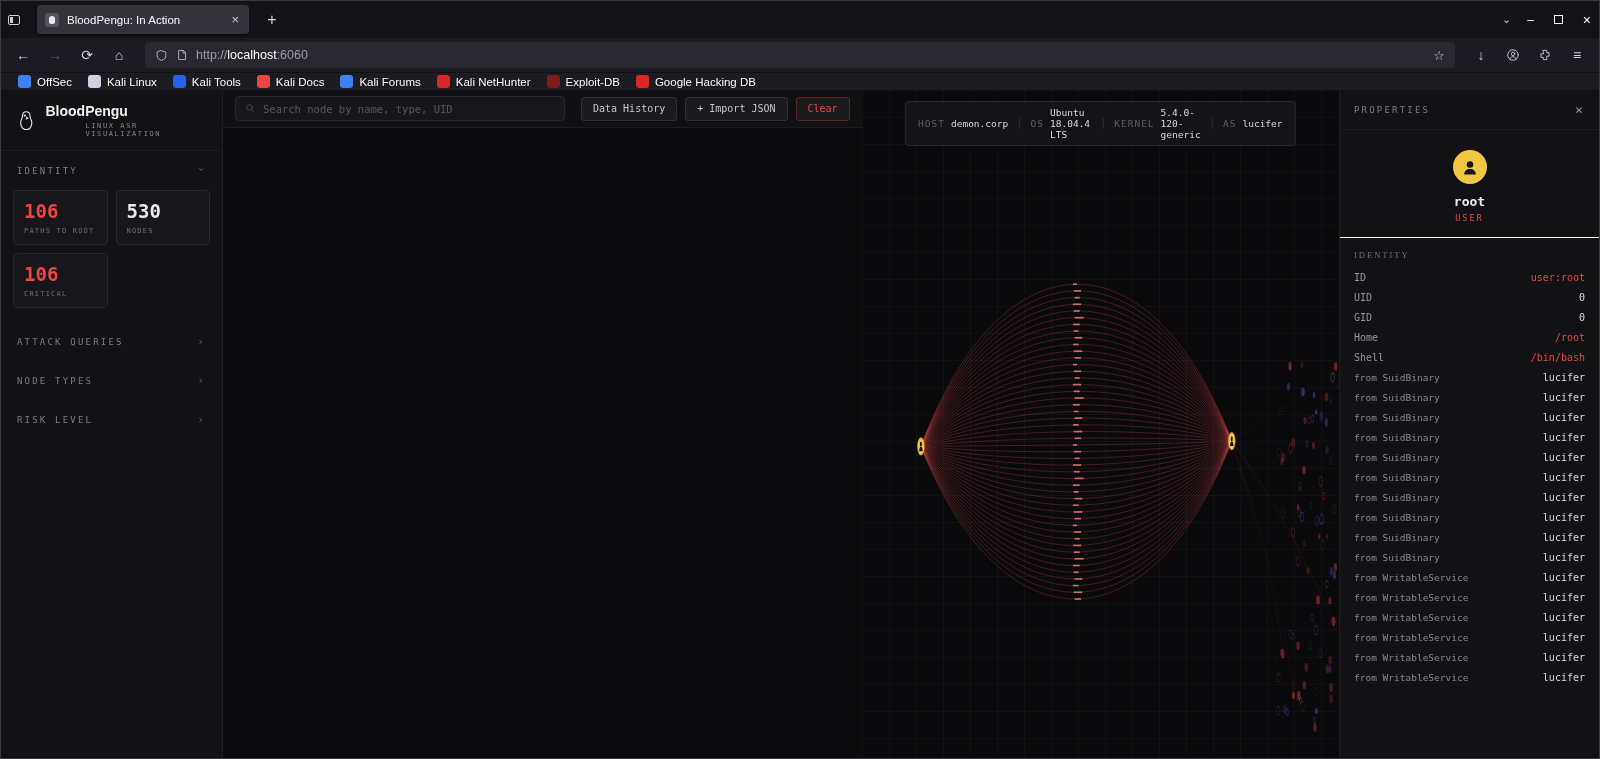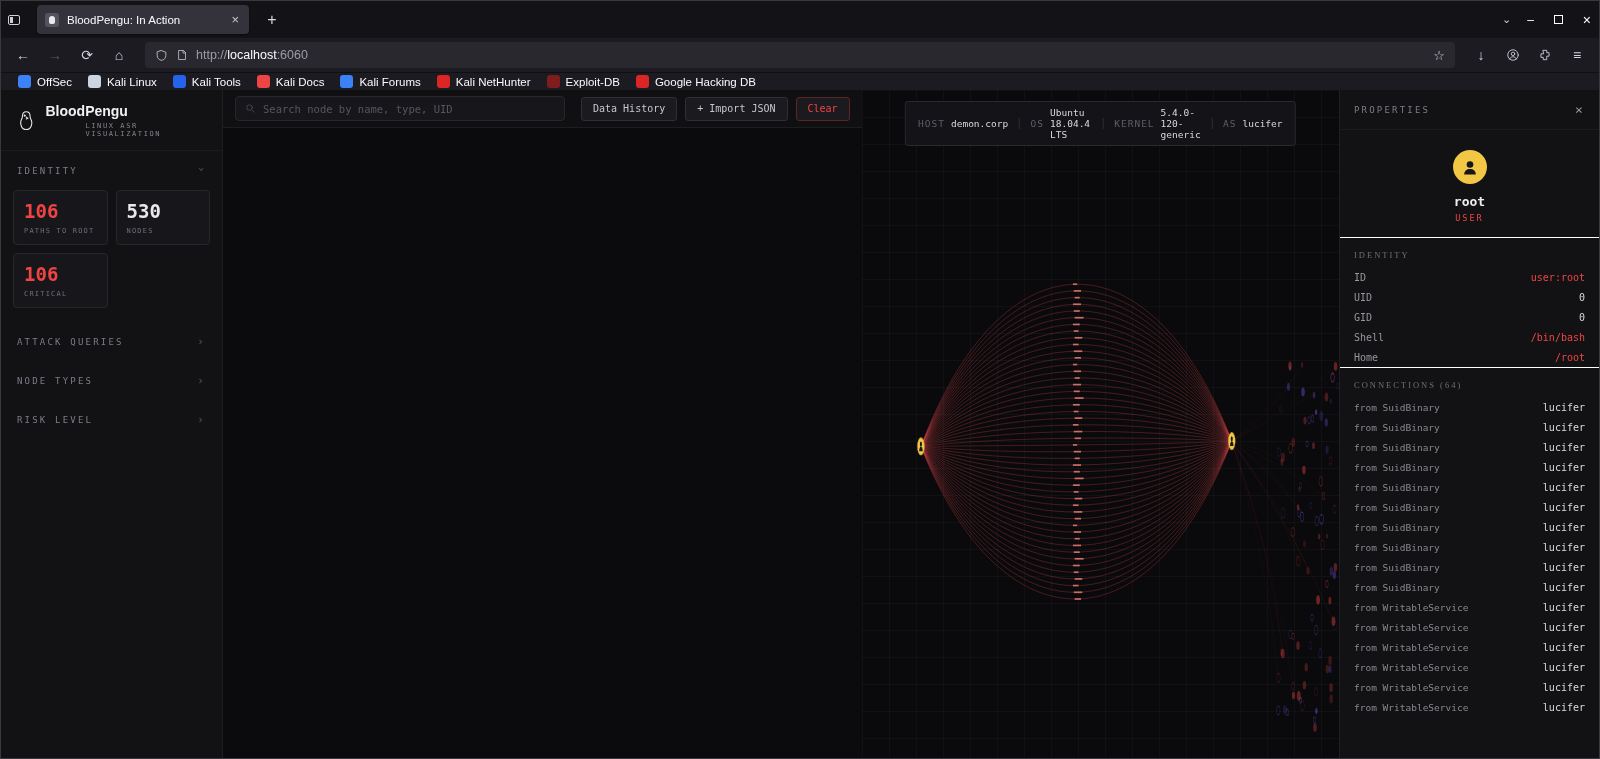--- a/index.html
+++ b/index.html
@@ -528,29 +528,28 @@
               </div>
               <div class="kv-row">
                 <span class="kv-label">UID</span>
                 <span class="kv-value">0</span>
               </div>
               <div class="kv-row">
                 <span class="kv-label">GID</span>
                 <span class="kv-value">0</span>
               </div>
               <div class="kv-row">
+                <span class="kv-label">Home</span>
+                <span class="kv-value accent">/root</span>
+              </div>
+              <div class="kv-row">
                 <span class="kv-label">Shell</span>
                 <span class="kv-value accent">/bin/bash</span>
               </div>
-              <div class="kv-row">
-                <span class="kv-label">Home</span>
-                <span class="kv-value accent">/root</span>
-              </div>
             </div>
-          <div class="props-section-title">CONNECTIONS (64)</div>
           <div>
               <div class="conn-row">
                 <span class="conn-from">from SuidBinary</span>
                 <span class="conn-target">lucifer</span>
               </div>
               <div class="conn-row">
                 <span class="conn-from">from SuidBinary</span>
                 <span class="conn-target">lucifer</span>
               </div>
               <div class="conn-row">

